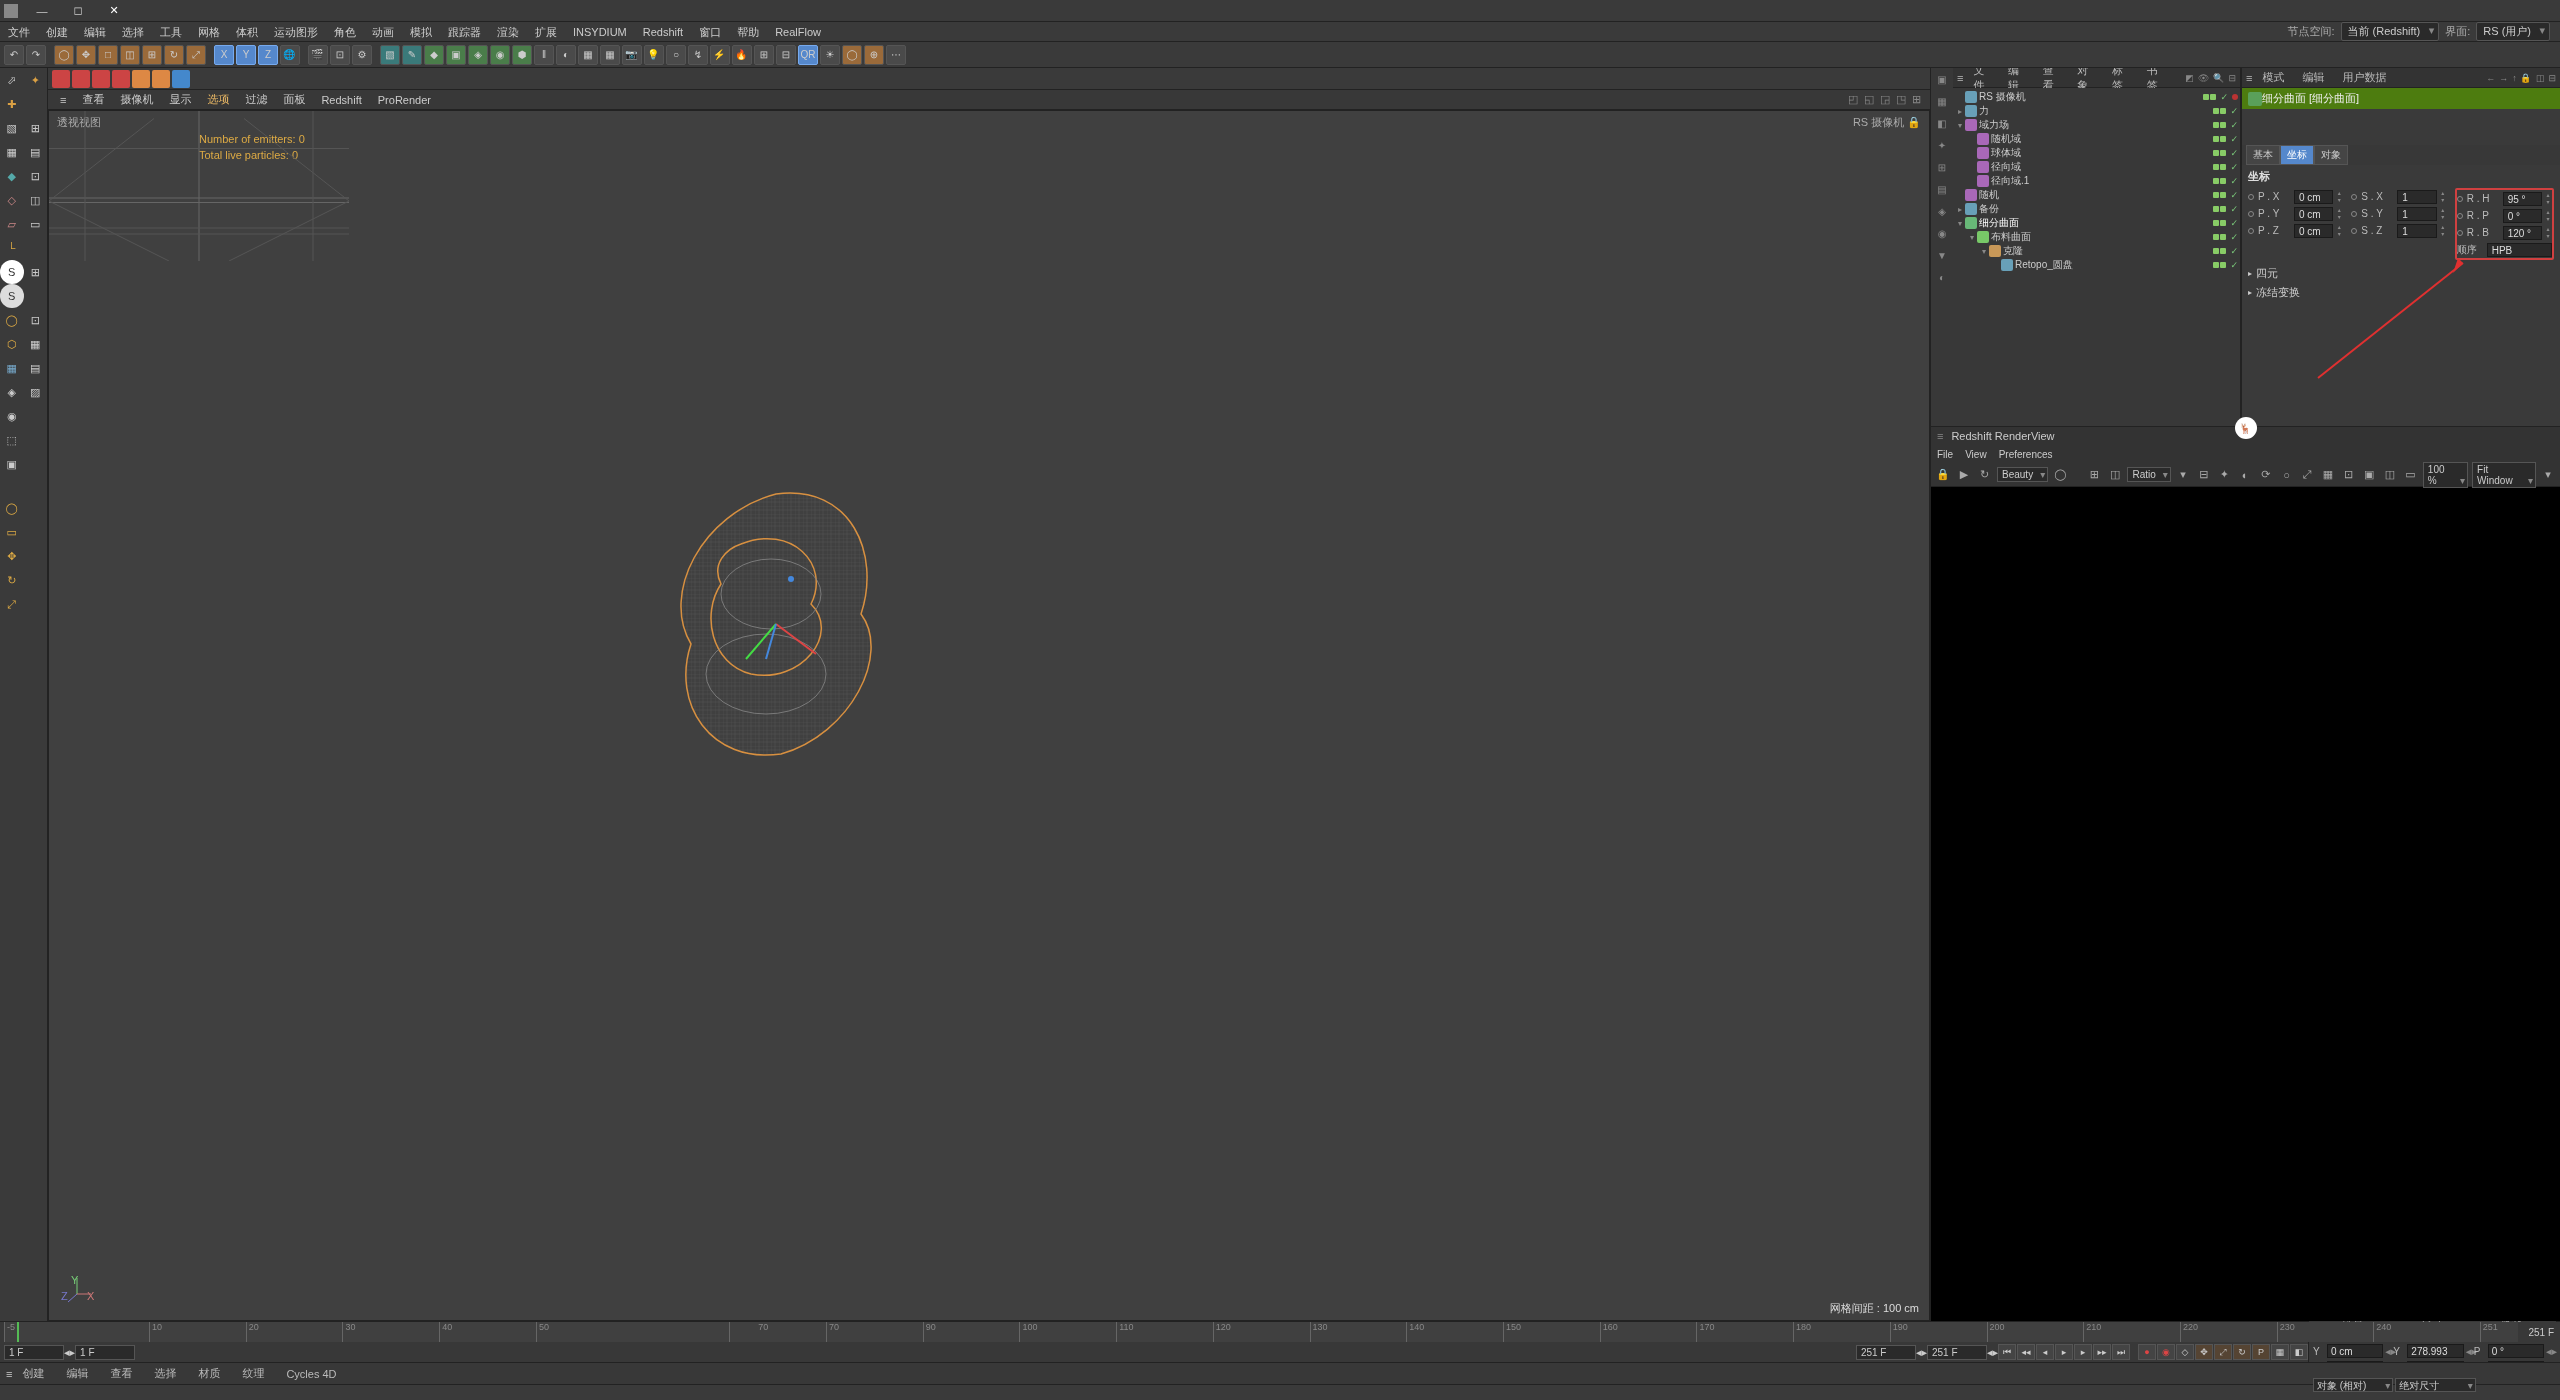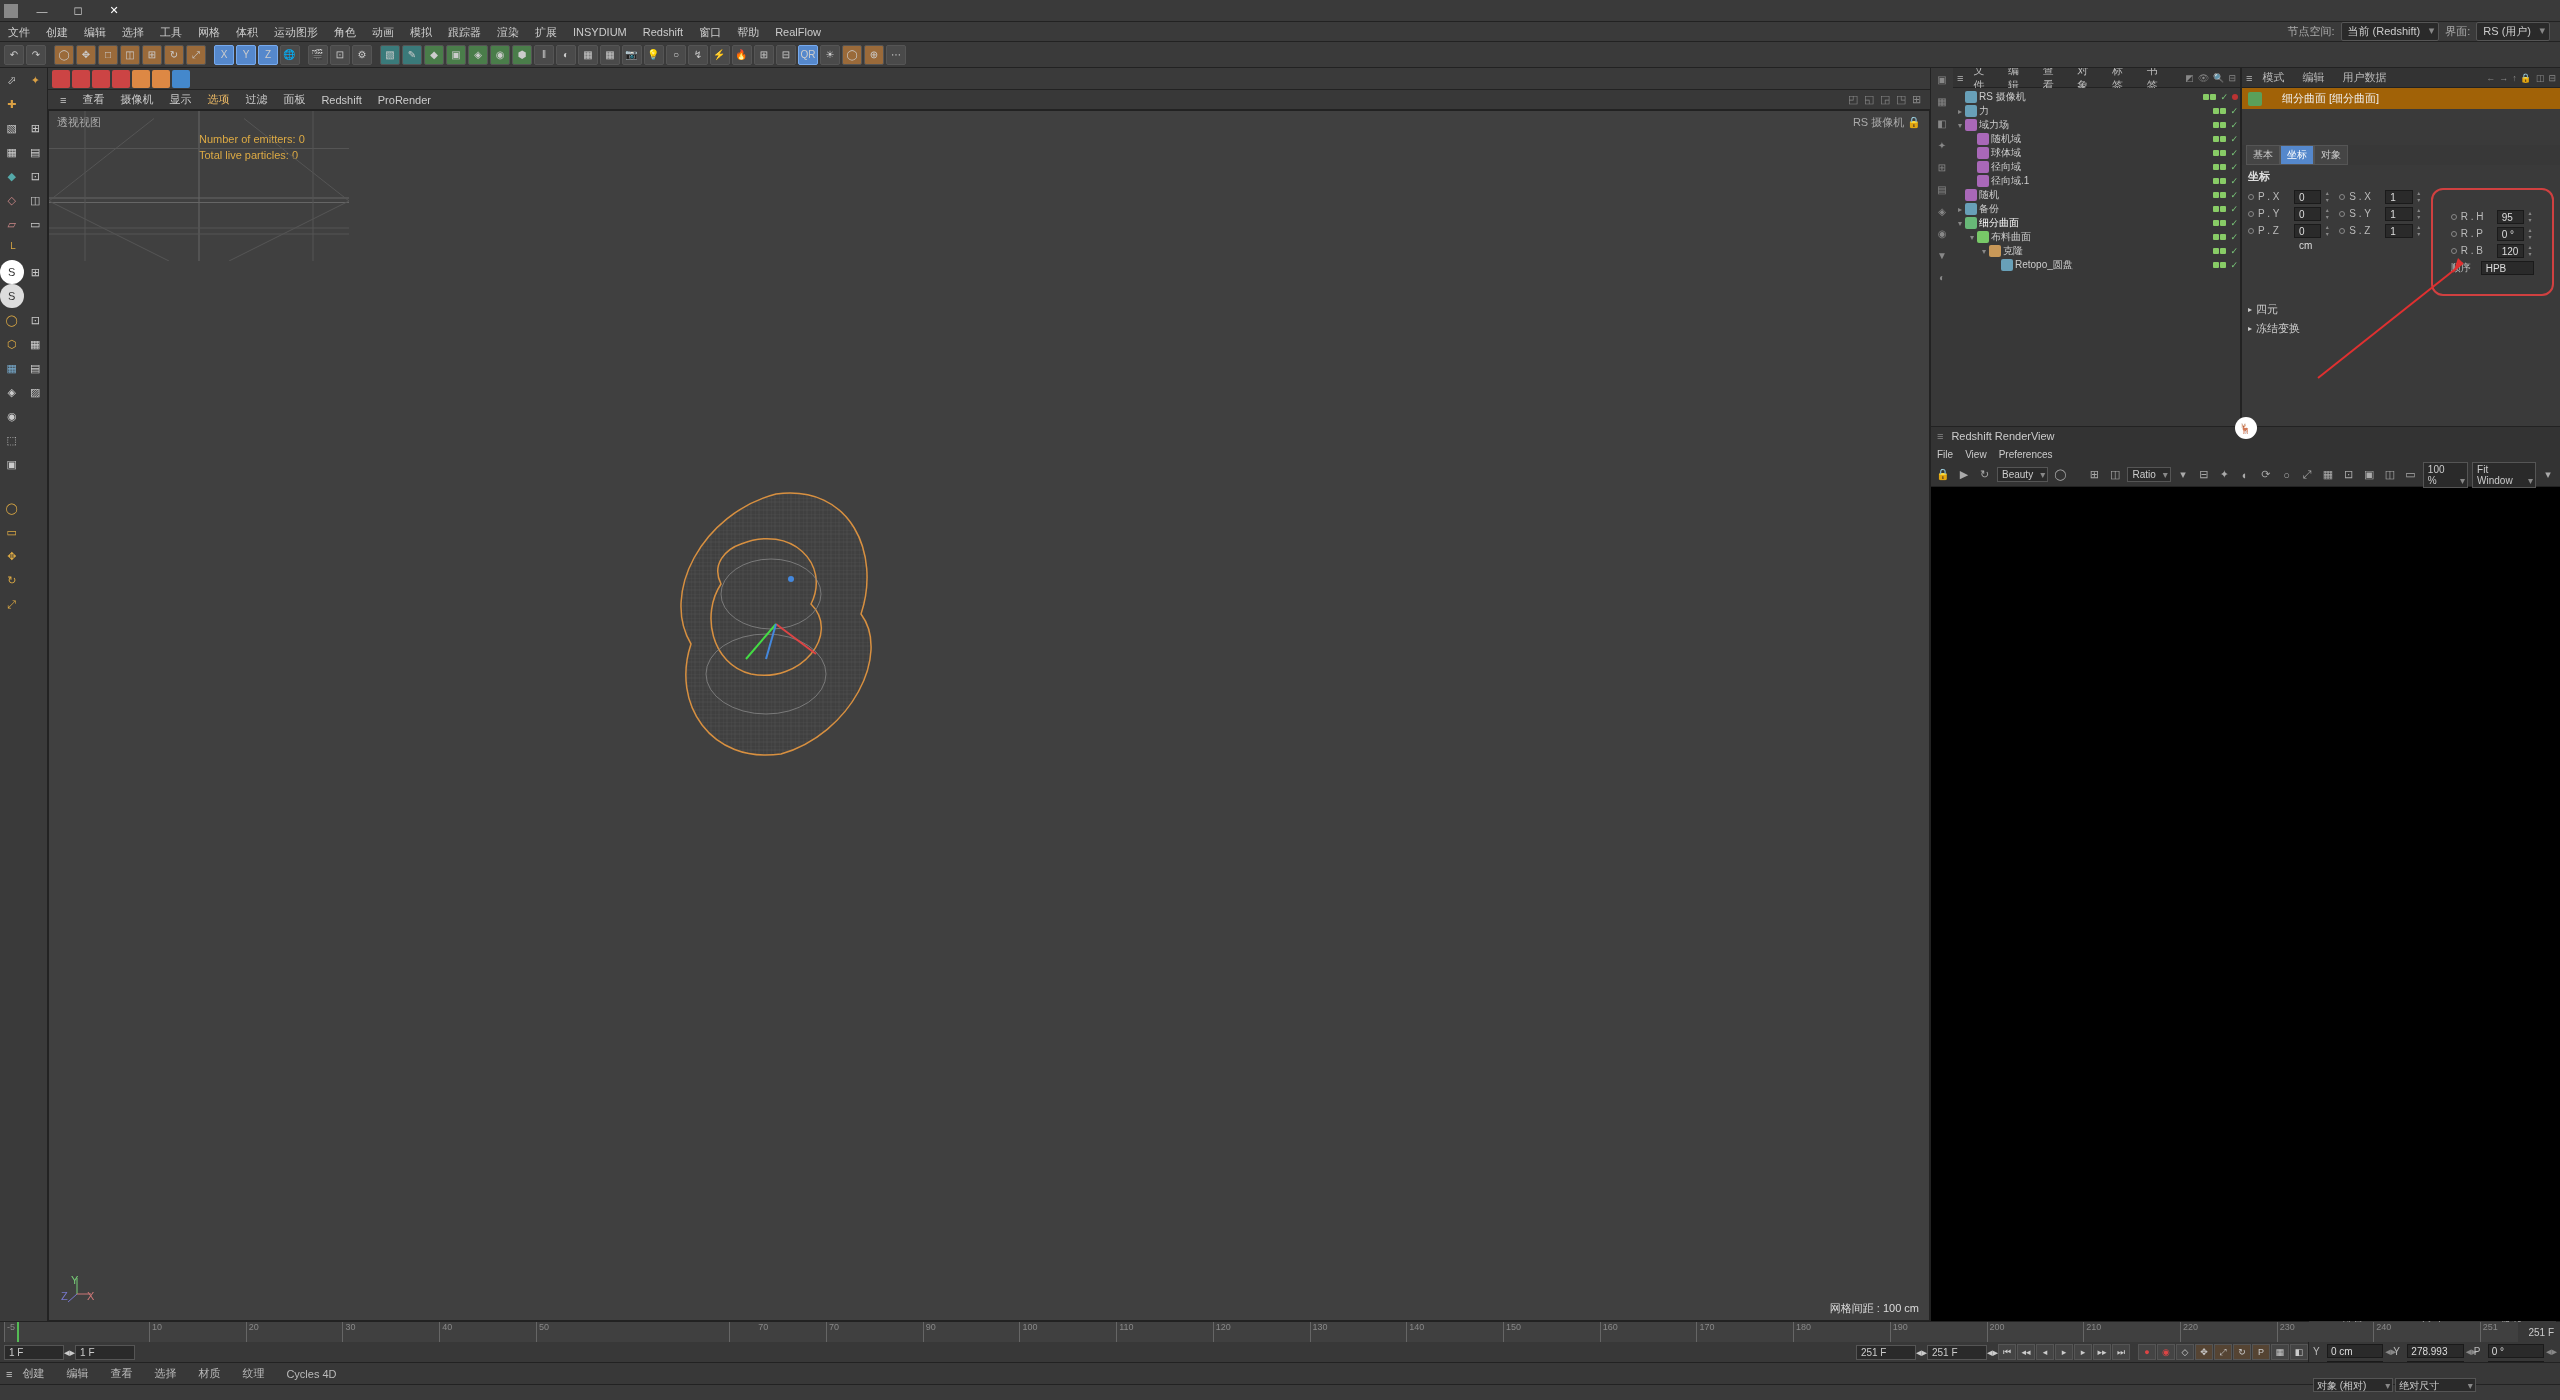--- a/index.html
+++ b/index.html
@@ -74,37 +74,37 @@
 .tree-row .oicon.lime { background: #78c868; }
 .tree-row .name { flex: 1; color: #ccc; font-size: 10px; white-space: nowrap; }
 .tree-row .name.sel { color: #fff; }
 .tree-row .toggles { display: flex; gap: 1px; margin-right: 2px; }
 .tree-row .tg { width: 6px; height: 6px; background: #5a5a5a; border-radius: 1px; }
 .tree-row .tg.on { background: #88cc66; }
 .tree-row .check { color: #7ac97a; font-size: 9px; margin-left: 2px; }
 .tree-row .dot { width: 6px; height: 6px; background: #bb3333; border-radius: 50%; margin-left: 4px; }
 
 .attr-mgr { flex: 1; display: flex; flex-direction: column; border-left: 1px solid #222; }
-.attr-title { background: #a16207; padding: 3px 6px; display: flex; align-items: center; gap: 20px; }
+.attr-title { background: #4d7c0f; padding: 3px 6px; display: flex; align-items: center; gap: 0; }
 .attr-title .objicon { width: 14px; height: 14px; background: #5aa05a; border-radius: 2px; }
 .attr-title .name { color: #eee; }
 .attr-tabs { display: flex; background: #383838; padding: 0 4px; gap: 0; margin-top: 36px; }
 .attr-tabs .tab { padding: 2px 6px; background: #454545; color: #ccc; font-size: 10px; border: 1px solid #555; }
 .attr-tabs .tab.active { background: #5588cc; color: #fff; }
 .attr-section { padding: 4px 6px; }
 .attr-section .sec-title { color: #ddd; font-size: 11px; margin-bottom: 4px; font-weight: bold; }
 .coord-grid { display: flex; gap: 8px; }
 .coord-col { flex: 1; }
 .coord-row { display: flex; align-items: center; height: 17px; gap: 2px; }
 .coord-row .bullet { width: 6px; height: 6px; border: 1px solid #888; border-radius: 50%; margin-right: 2px; }
 .coord-row .lbl { color: #bbb; width: 34px; font-size: 10px; }
 .coord-row .val { background: #2a2a2a; border: 1px solid #1a1a1a; color: #ddd; padding: 0 4px; flex: 1; font-size: 10px; height: 14px; line-height: 14px; }
 .coord-row .spin { width: 8px; display: flex; flex-direction: column; }
 .coord-row .spin span { height: 7px; font-size: 6px; color: #888; line-height: 7px; text-align: center; }
-.rot-box { border: 2px solid #d04040; padding: 18px; border-radius: 12px; }
+.rot-box { border: 2px solid #d04040; padding: 0; border-radius: 2px; }
 .expand-row { display: flex; align-items: center; padding: 2px 6px; color: #ccc; }
 .expand-row .arrow { margin-right: 4px; font-size: 8px; }
 
 .red-arrow { position: absolute; pointer-events: none; }
 
 .rp-bottom { flex: 1; border-top: 1px solid #222; display: flex; flex-direction: column; position: relative; }
 .rv-head { background: #333; height: 18px; display: flex; align-items: center; padding: 0 6px; color: #ccc; }
 .rv-head .hamburger { margin-right: 8px; color: #888; }
 .rv-menu { background: #333; height: 18px; display: flex; gap: 12px; padding: 0 6px; align-items: center; }
 .rv-menu .m { color: #ccc; font-size: 10px; }

